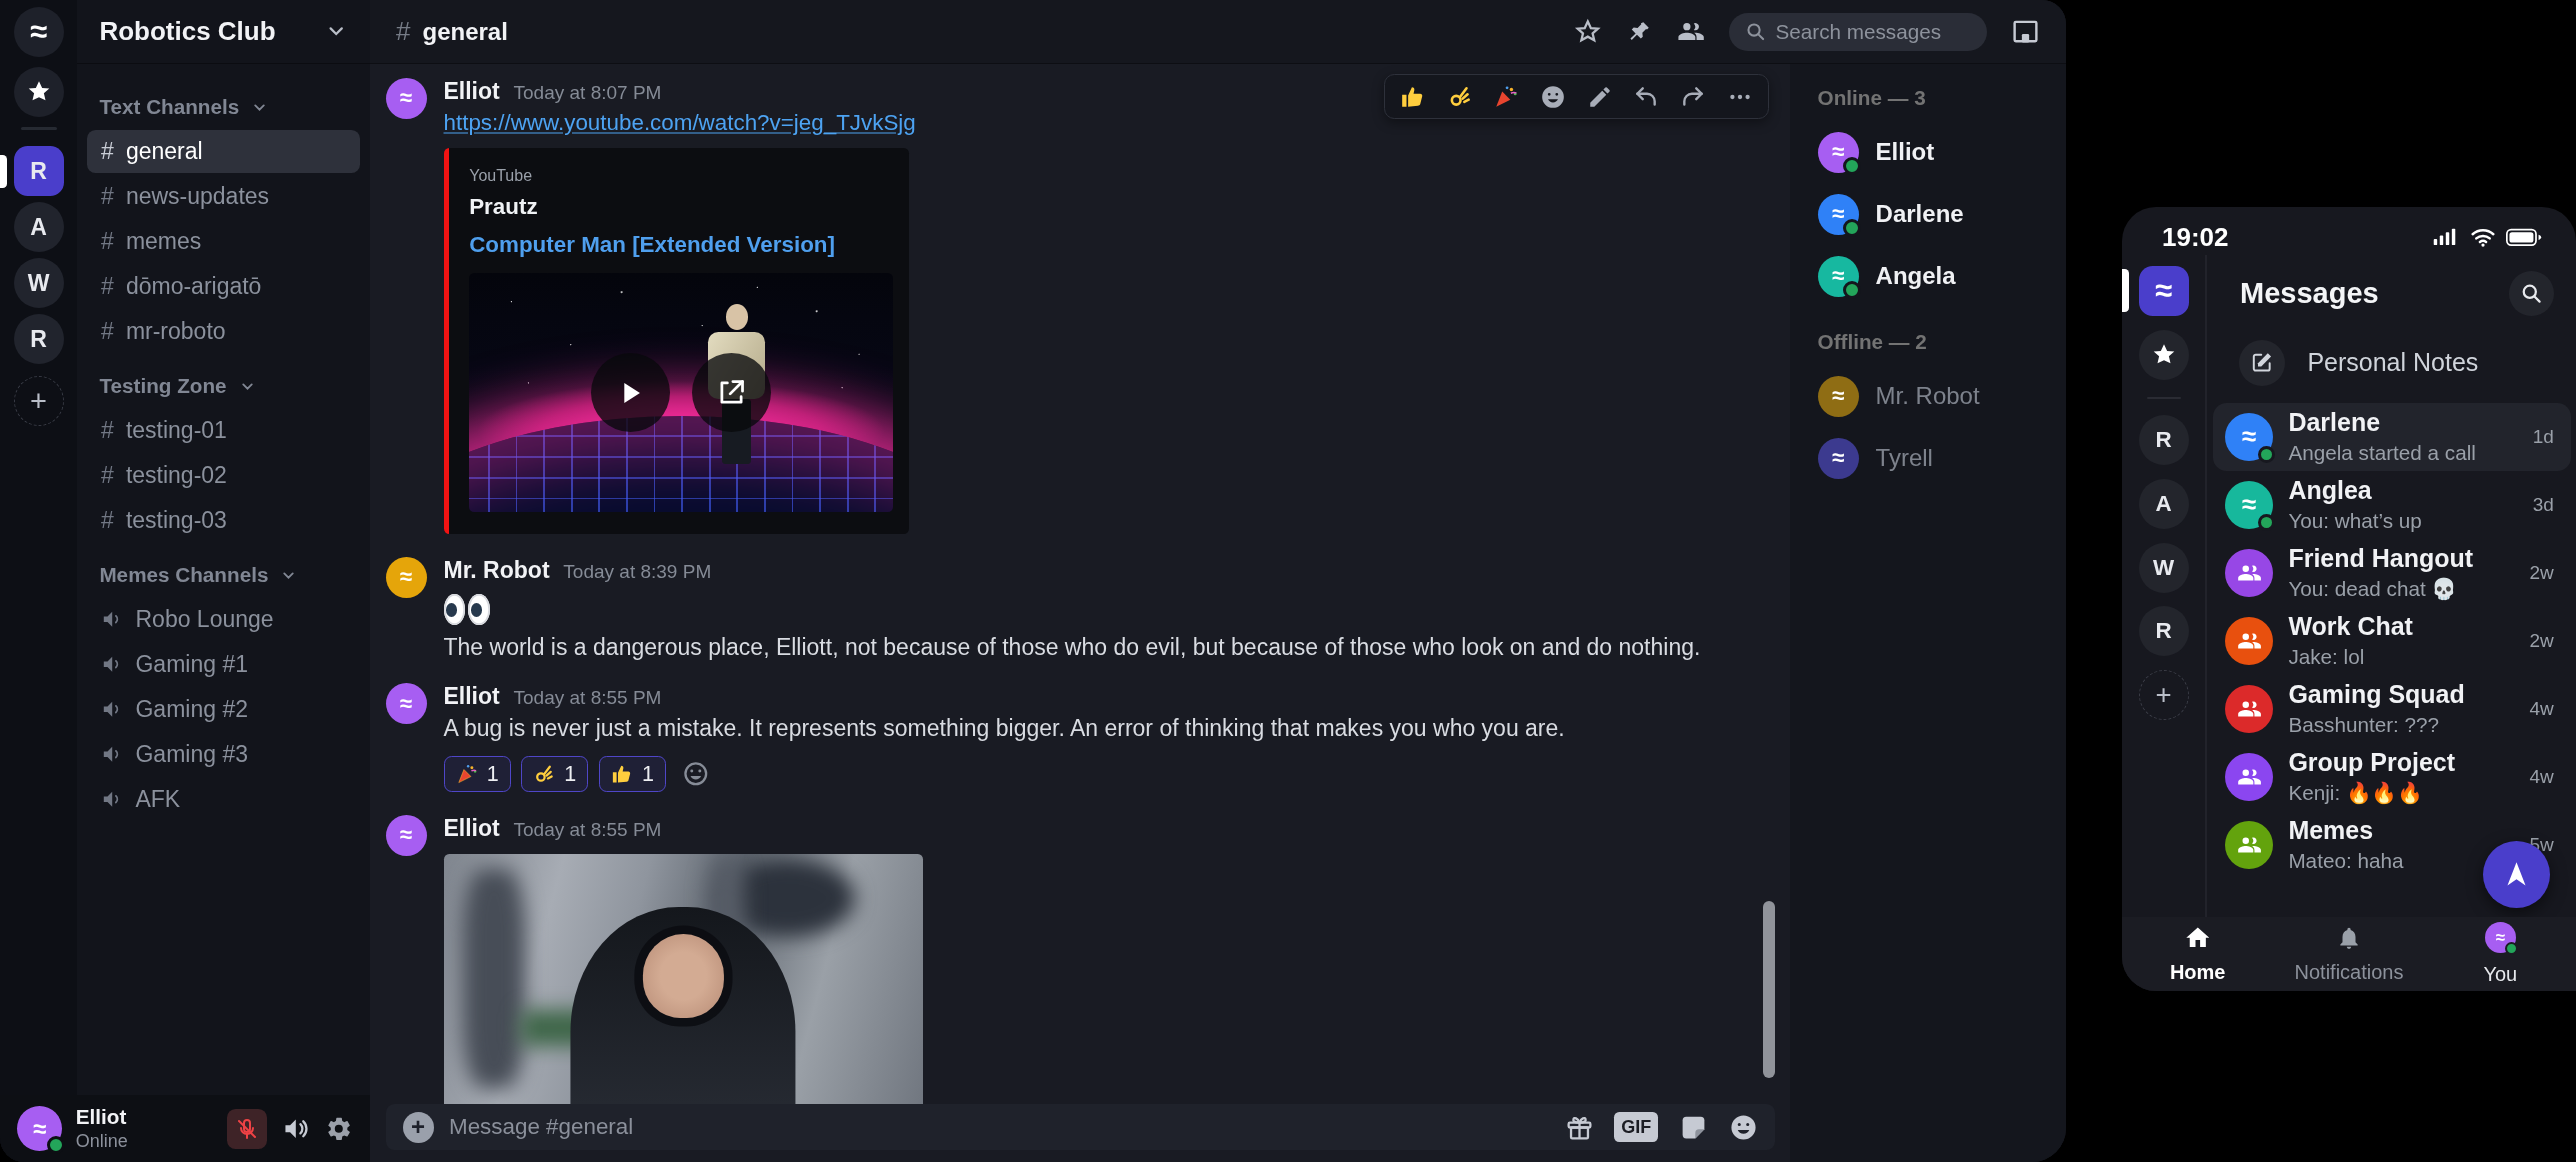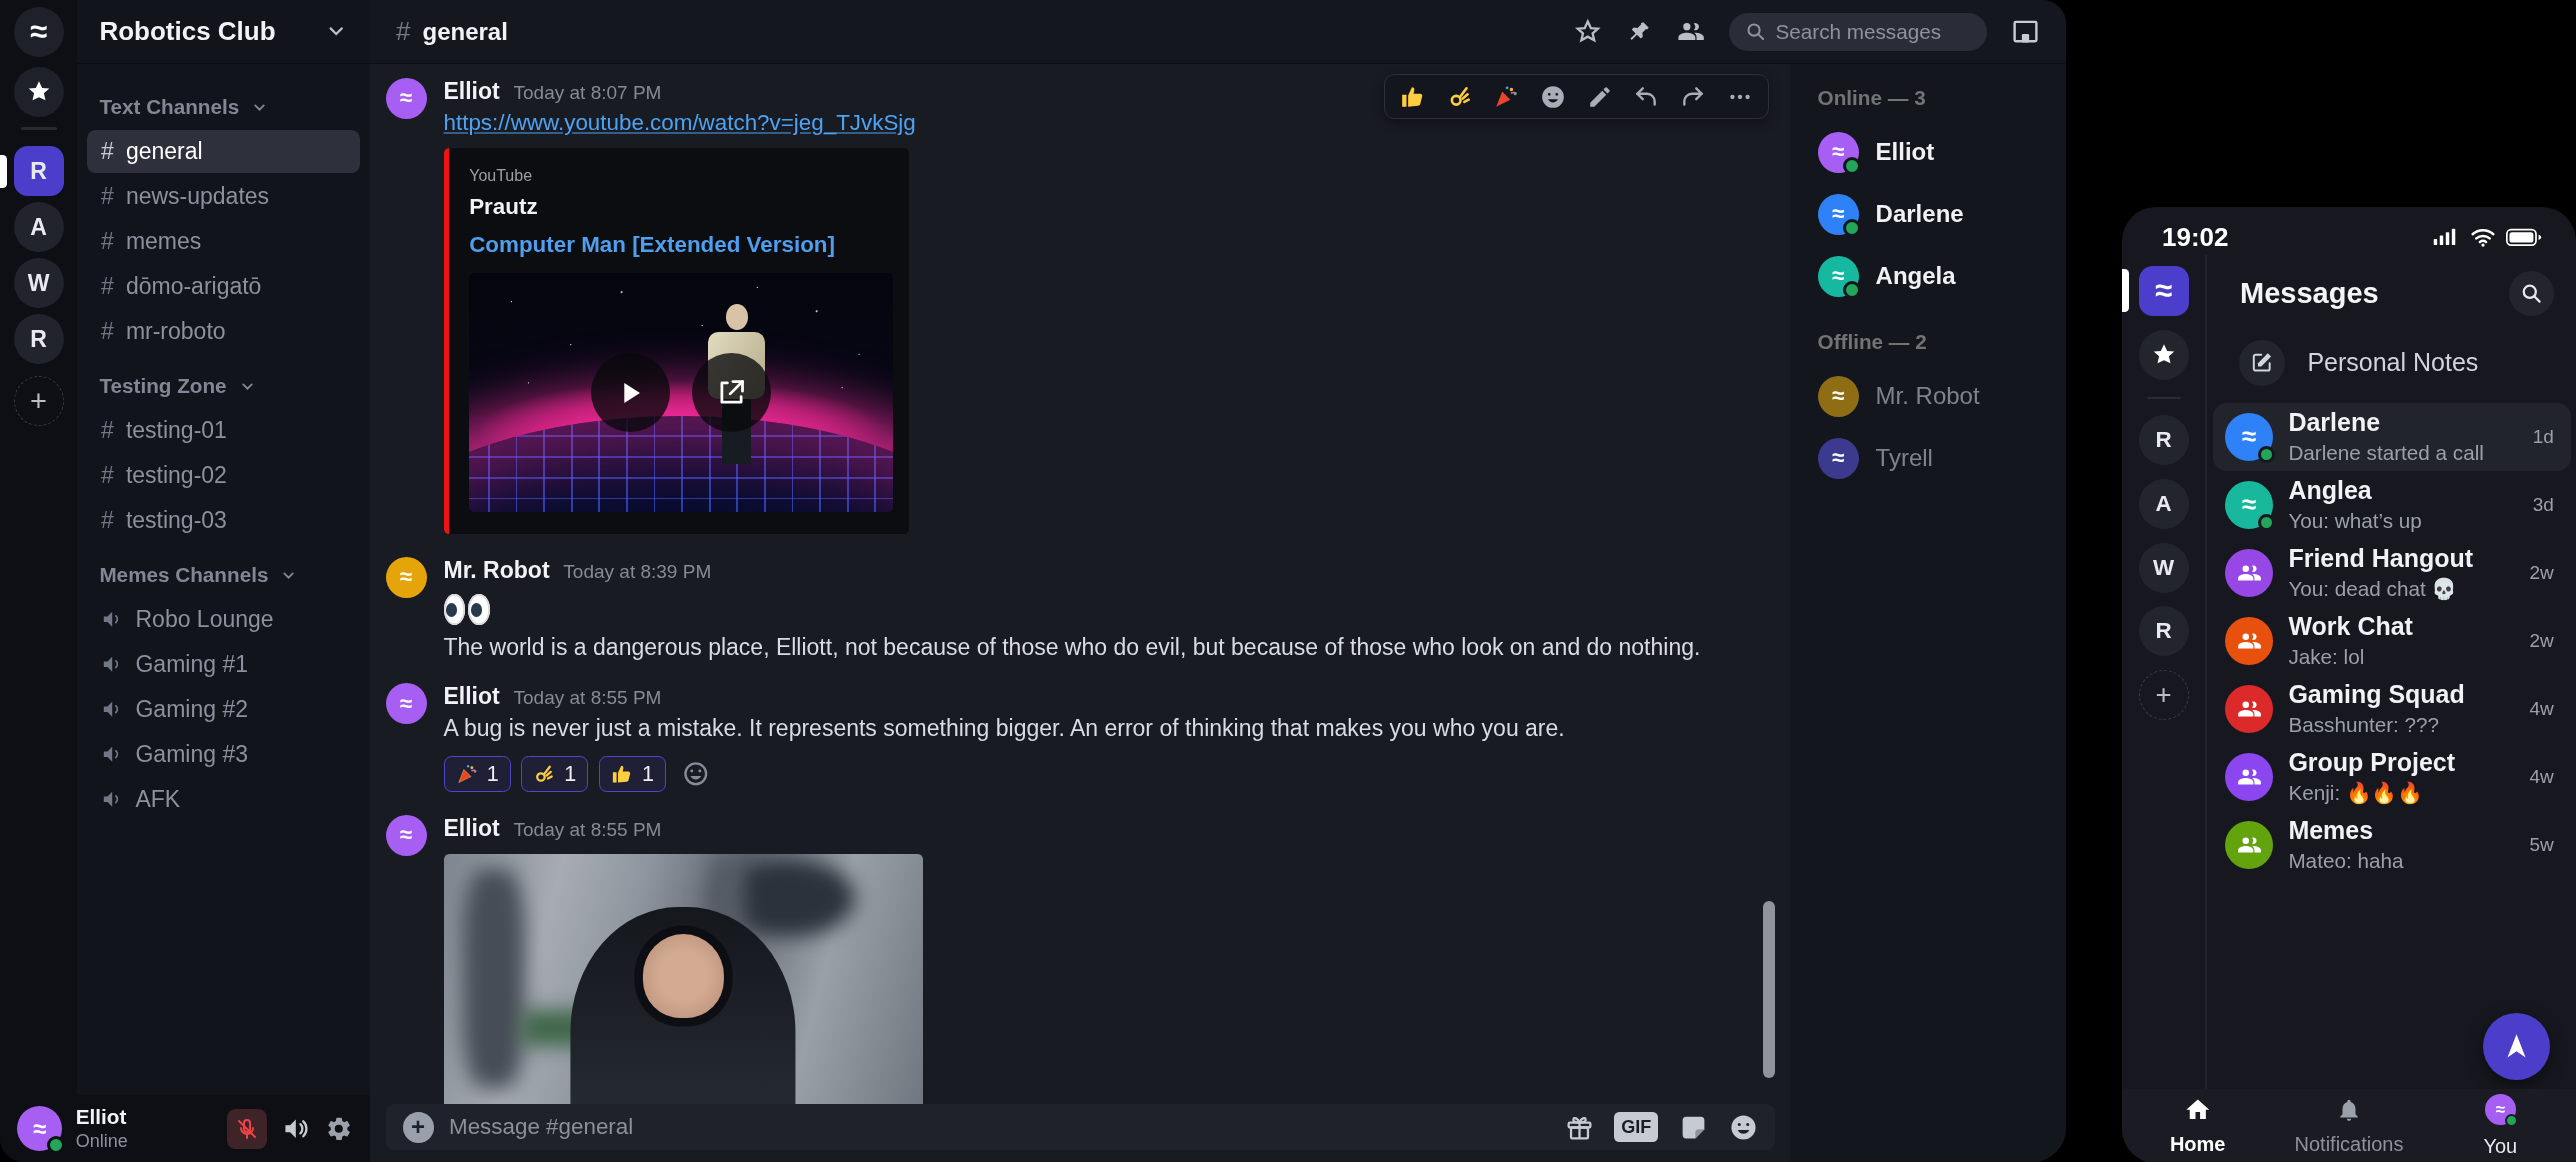--- a/index.html
+++ b/index.html
@@ -164,21 +164,21 @@
   
   .members{width:276px;flex:none;background:var(--d-members);padding:22.4px 0 0 27.6px;}
   .mem-header{font-size:20.7px;font-weight:700;color:#737373;margin-bottom:17px;}
   .mem-row{display:flex;align-items:center;gap:17px;margin-bottom:12px;height:50px;}
   .mem-name{font-size:24px;font-weight:700;color:#f0f1f4;}
   .mem-group{margin-bottom:29px;}
   .mem-row .status-dot{border-color:var(--d-members);}
   .offline .mem-name{color:#7d828c;font-weight:400;}
 
   
-  .phone{position:absolute;left:2122px;top:207px;width:454px;height:956px;background:var(--p-bg);
+  .phone{position:absolute;left:2122px;top:207px;width:454px;height:784px;background:var(--p-bg);
     border-radius:34px 34px 0 34px;overflow:hidden;}
   .p-status{height:48px;display:flex;align-items:center;padding:12px 34px 0 40px;}
   .p-time{font-size:26px;font-weight:700;color:#fff;}
   .p-sticons{margin-left:auto;display:flex;align-items:center;gap:10.3px;}
   .p-rail{position:absolute;left:0;top:52px;bottom:74px;width:83px;display:flex;flex-direction:column;align-items:center;padding-top:6.9px;}
   .p-rail-divider{position:absolute;left:83px;top:48px;bottom:74px;width:1.7px;background:#22232b;}
   .p-logo{position:relative;width:50px;height:50px;border-radius:13.8px;background:var(--accent);
     display:flex;align-items:center;justify-content:center;margin-bottom:13.8px;}
   .p-logo::before{content:"";position:absolute;left:-16.4px;top:3.4px;width:6.9px;height:43px;background:#fff;border-radius:0 4.3px 4.3px 0;}
   .p-logo .wave{font-size:31px;}
@@ -787,21 +787,21 @@
       <div class="p-chats">
 
           <div class="p-row highlight online dm">
             <div class="avatar av56" style="background: rgb(47, 129, 247);">
               <span class="wave aw"></span>
 
               <span class="status-dot"></span>
             </div>
             <div class="p-row-texts">
               <div class="p-row-name">Darlene</div>
-              <div class="p-row-preview">Darlene started a call</div>
+              <div class="p-row-preview">Angela started a call</div>
             </div>
             <span class="p-row-time">1d</span>
           </div>
 
           <div class="p-row online dm">
             <div class="avatar av56" style="background: rgb(23, 184, 156);">
               <span class="wave aw"></span>
 
               <span class="status-dot"></span>
             </div>

